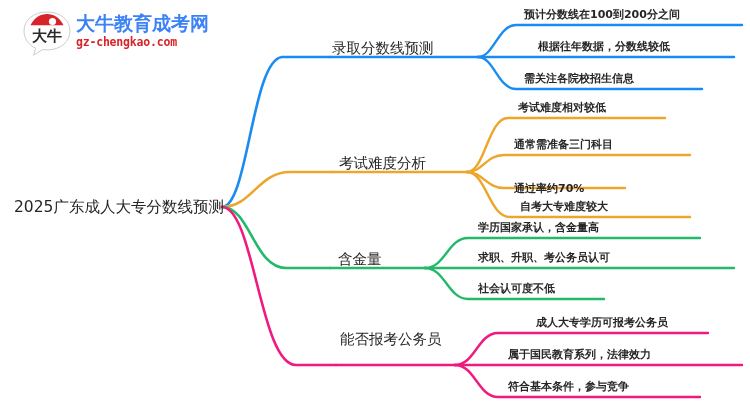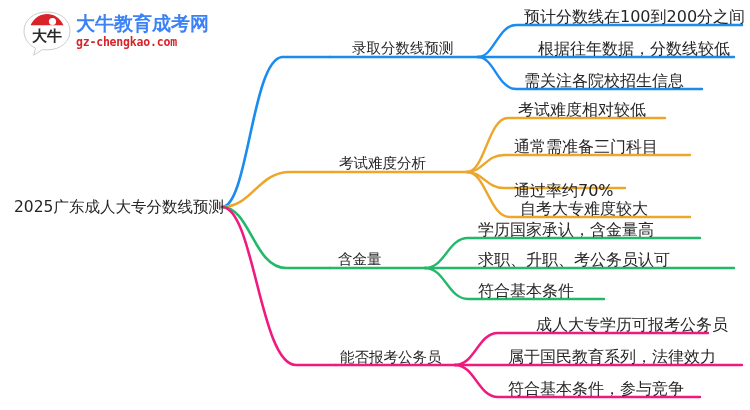--- a/index.html
+++ b/index.html
@@ -34,21 +34,21 @@
   
   .node{
     position:absolute;
     white-space:nowrap;
     color:#262626;
     font-family:"DejaVu Sans","Liberation Sans",sans-serif;
     line-height:1;
   }
   .root-node{font-size:15.5px;letter-spacing:0px;}
   .lvl1-node{font-size:14.5px;letter-spacing:0px;}
-  .leaf-node{font-size:16px;letter-spacing:0px;}
+  .leaf-node{font-size:11px;letter-spacing:0px;font-weight:bold;}
 </style>
 </head>
 <body>
 
 <div id="stage">
 
   <div id="logo">
     <svg id="logo-mark" viewBox="0 0 50 46">
       <path d="M25 2 C11 2 2 10.5 2 21 C2 28.5 6.6 34.9 13.6 38.1 L11.6 45.2 L20.6 39.6 C22 39.8 23.5 39.9 25 39.9 C39 39.9 48 31.5 48 21 C48 10.5 39 2 25 2 Z" fill="#ffffff" stroke="#cccccc" stroke-width="1"></path>
       <path d="M8.5 15.2 C12.4 7.6 18.2 4 25 4 C31.8 4 37.6 7.6 41.5 15.2 Z" fill="#d8232a"></path>
@@ -86,35 +86,35 @@
 
     <path d="M222,207 C254,207 260,365 296,365 L336,365" stroke="#f0197f" stroke-width="2.6"></path>
     <path d="M336,365 L455,365" stroke="#f0197f" stroke-width="2.6"></path>
     <path d="M455,365 C475,365 478,333 498,333 L708,333" stroke="#f0197f" stroke-width="2.4"></path>
     <path d="M455,365 L742,365" stroke="#f0197f" stroke-width="2.4"></path>
     <path d="M455,365 C475,365 478,397 498,397 L700,397" stroke="#f0197f" stroke-width="2.4"></path>
   </svg>
 
   <div class="node root-node" style="left:14px;top:200px;">2025广东成人大专分数线预测</div>
 
-  <div class="node lvl1-node" style="left:352px;top:41px;text-align:center;">录取分数线预测</div>
+  <div class="node lvl1-node" style="left:332px;top:41px;text-align:center;">录取分数线预测</div>
   <div class="node lvl1-node" style="left:339px;top:156px;">考试难度分析</div>
   <div class="node lvl1-node" style="left:338px;top:252px;">含金量</div>
-  <div class="node lvl1-node" style="left:340px;top:351px;font-family:Liberation Mono, monospace;">能否报考公务员</div>
+  <div class="node lvl1-node" style="left:340px;top:332px;">能否报考公务员</div>
 
   <div class="node leaf-node" style="left:524px;top:9px;">预计分数线在100到200分之间</div>
   <div class="node leaf-node" style="left:538px;top:41px;">根据往年数据，分数线较低</div>
   <div class="node leaf-node" style="left:524px;top:73px;">需关注各院校招生信息</div>
 
   <div class="node leaf-node" style="left:518px;top:102px;">考试难度相对较低</div>
   <div class="node leaf-node" style="left:514px;top:139px;">通常需准备三门科目</div>
   <div class="node leaf-node" style="left:514px;top:183px;">通过率约70%</div>
   <div class="node leaf-node" style="left:520px;top:201px;">自考大专难度较大</div>
 
   <div class="node leaf-node" style="left:478px;top:222px;">学历国家承认，含金量高</div>
   <div class="node leaf-node" style="left:478px;top:252px;">求职、升职、考公务员认可</div>
-  <div class="node leaf-node" style="left:478px;top:283px;">符合基本条件</div>
+  <div class="node leaf-node" style="left:478px;top:283px;">社会认可度不低</div>
 
   <div class="node leaf-node" style="left:508px;top:317px;margin-left:28px;">成人大专学历可报考公务员</div>
   <div class="node leaf-node" style="left:508px;top:349px;">属于国民教育系列，法律效力</div>
   <div class="node leaf-node" style="left:508px;top:381px;">符合基本条件，参与竞争</div>
 
 </div>
 
 </body></html>

